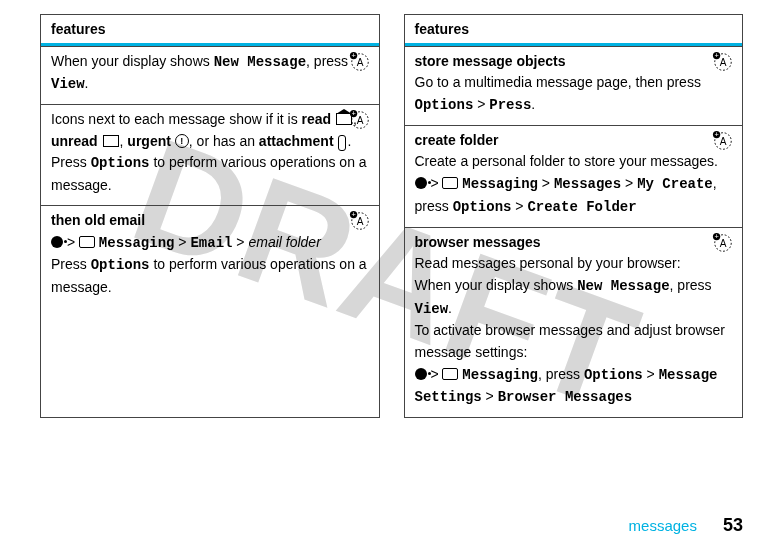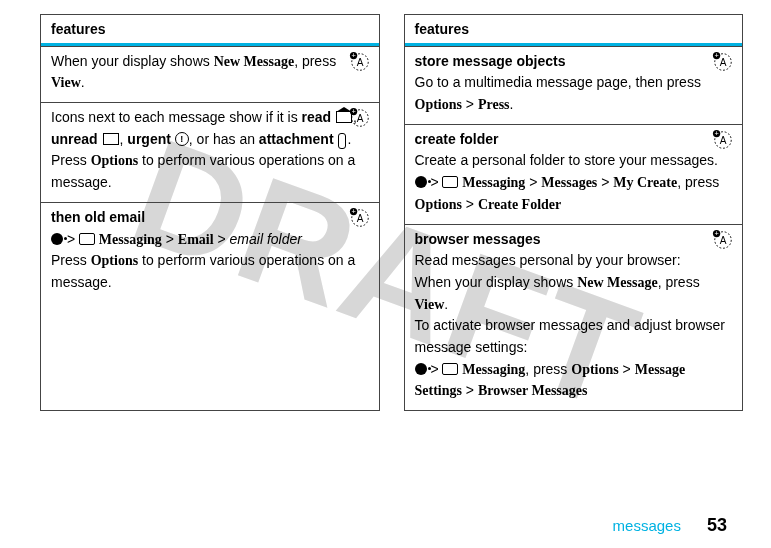--- a/index.html
+++ b/index.html
@@ -55,21 +55,21 @@
     top: 4px;
     right: 8px;
     width: 22px;
     height: 22px;
   }
   .badge svg { width: 22px; height: 22px; }
   .title {
     font-weight: 700;
     padding-right: 30px;
   }
-  .cond { font-family: Liberation Serif, serif; font-weight: 700; font-stretch: condensed; }
+  .cond { font-family: Liberation Mono, monospace; font-weight: 700; font-stretch: condensed; }
   .italic { font-style: italic; }
   .glyph {
     display:inline-block; width:14px; height:10px; border:1px solid #000; vertical-align:middle;
     margin:0 1px; position:relative; top:-1px;
   }
   .glyph.envelope-open::before{
     content:""; position:absolute; top:-5px; left:-1px; width:0; height:0;
     border-left:8px solid transparent; border-right:8px solid transparent; border-bottom:5px solid #000;
   }
   .glyph.attach{ width:6px; height:14px; border-radius:3px; top:1px;}
@@ -82,21 +82,21 @@
     display:inline-block; width:12px; height:12px; border:1px solid #000; border-radius:50%; vertical-align:middle;
     position:relative; top:-1px; font-size:9px; line-height:12px; text-align:center; font-weight:700;
   }
   .msgicon{
     display:inline-block; width:14px; height:10px; border:1px solid #000; vertical-align:middle; border-radius:2px;
     position:relative; top:-1px;
   }
   .footer {
     position: absolute;
     bottom: 8px;
-    right: 44px;
+    right: 28px;
     font-size: 15px;
   }
   .footer .label { color:#00b2e2; font-weight:500; margin-right:26px;}
   .footer .num { font-weight:700; font-size:18px;}
 </style>
 </head>
 <body>
 
 <div class="watermark">DRAFT</div>
 

